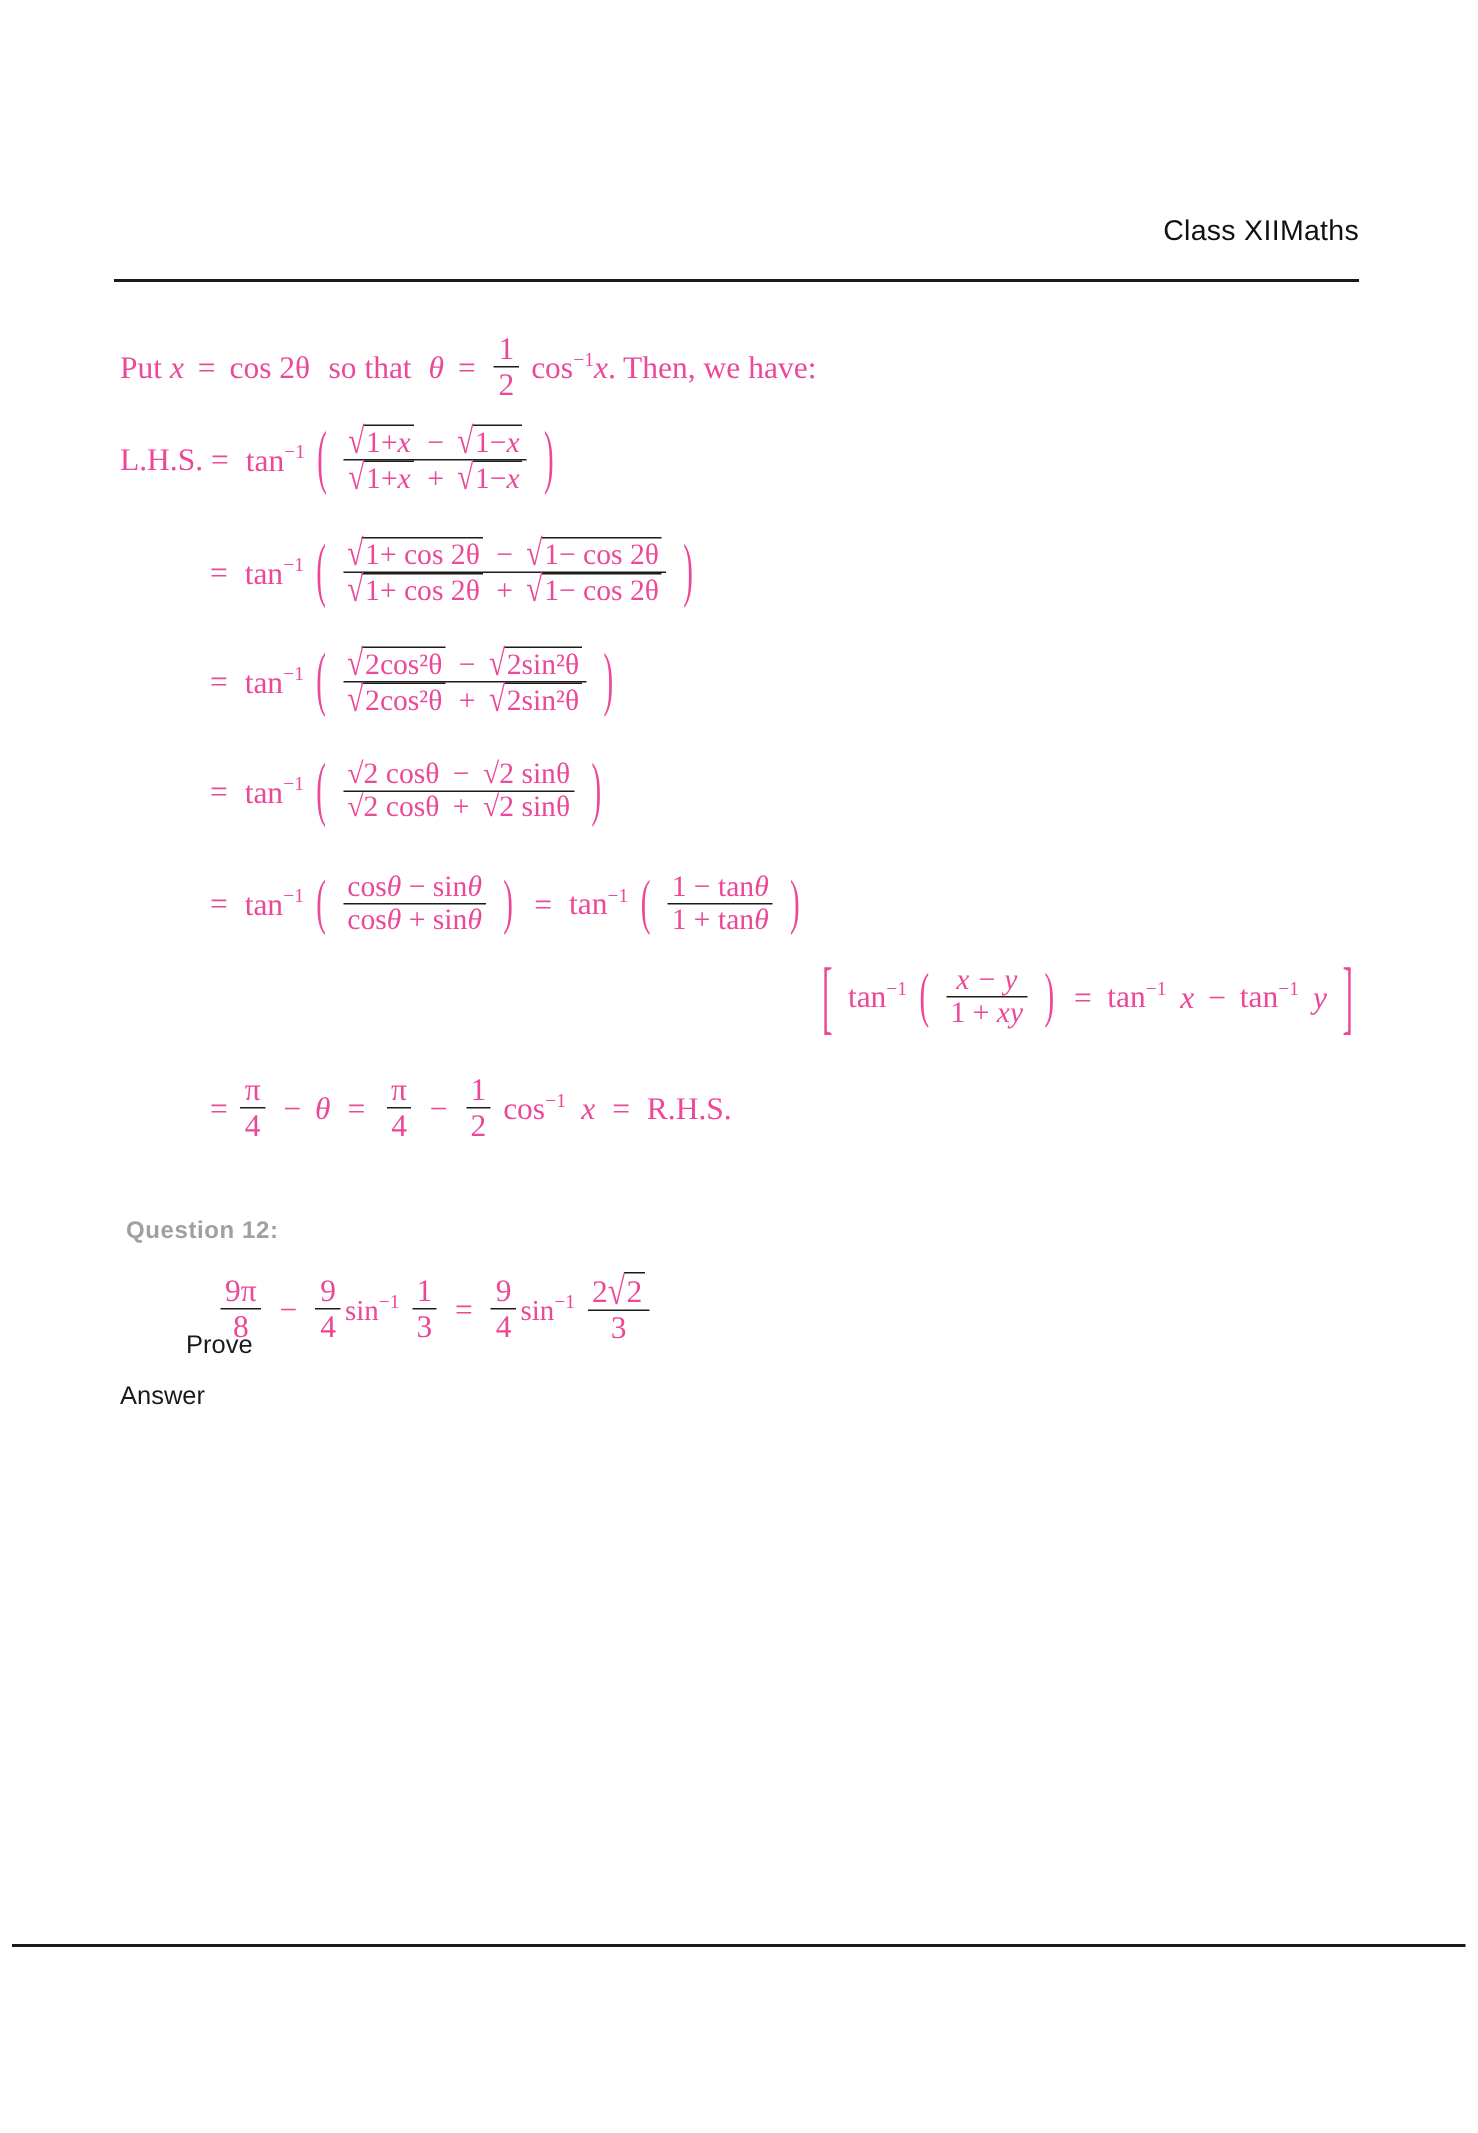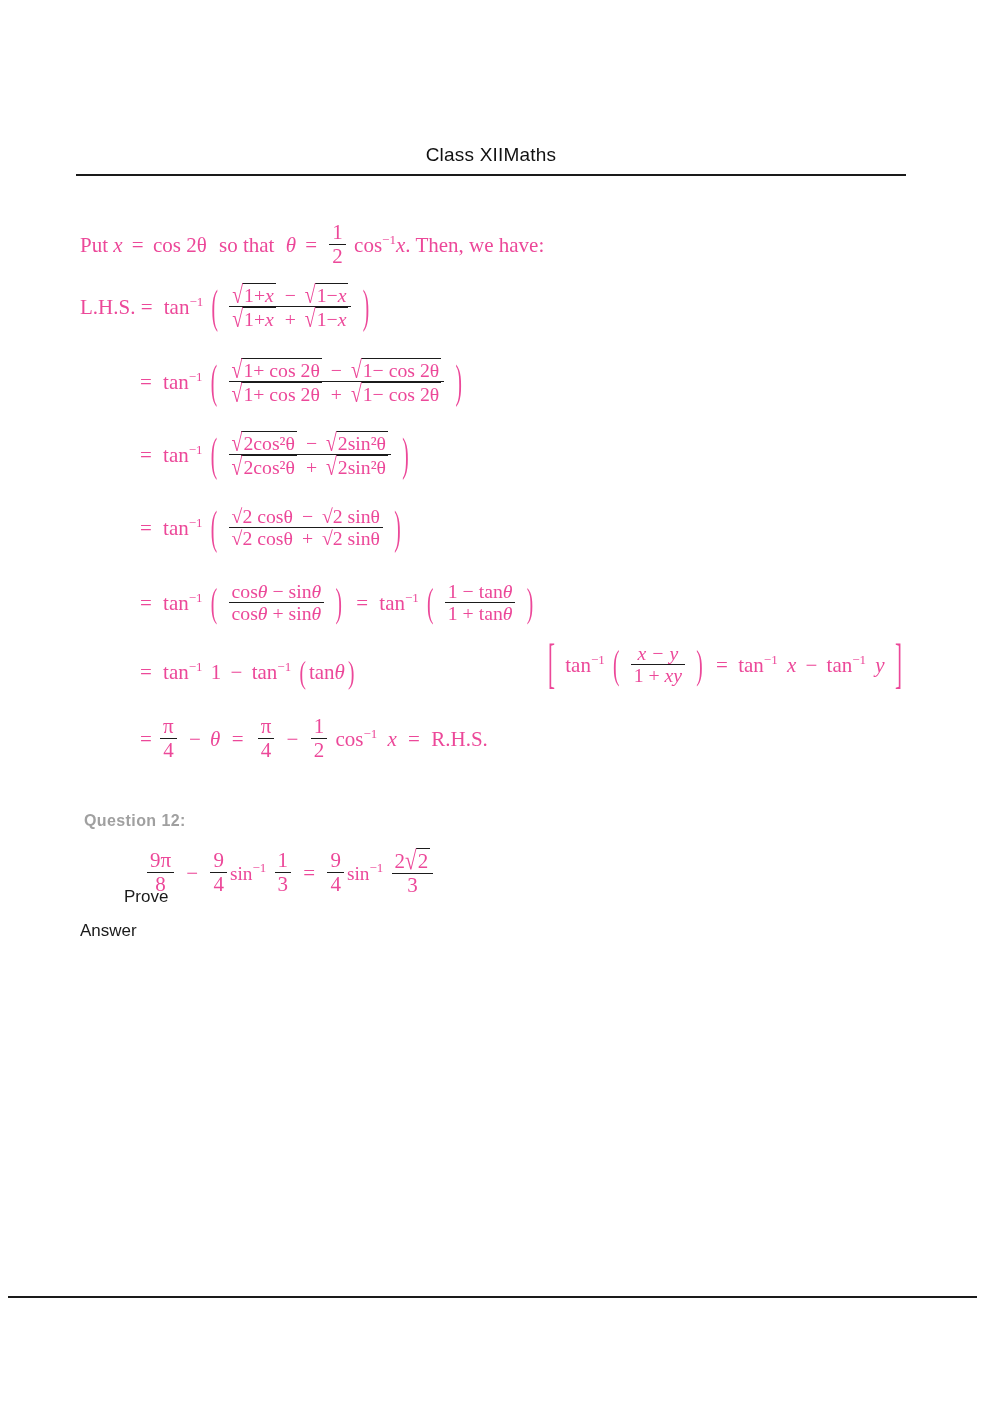--- a/index.html
+++ b/index.html
@@ -17,23 +17,23 @@
   }
 
   
   .page-header {
     position: absolute;
     left: 76px;
     top: 144px;
     width: 830px;
     display: flex;
     align-items: baseline;
-    justify-content: center;
+    justify-content: flex-end;
     border-bottom: 2px solid #1a1a1a;
-    padding-bottom: 8px;
+    padding-bottom: 20px;
     color: #111111;
     font-size: 19px;
     letter-spacing: 0.2px;
   }
   .hdr-left   { flex: 0 0 auto; }
   .hdr-center { flex: 1 1 auto; text-align: center; margin-left: -40px; }
   .hdr-right  { flex: 0 0 auto; }
 
   
   .math {
@@ -270,28 +270,20 @@
     <span class="op" style="padding:0 6px;">=</span>
     <span class="fn">tan</span><span class="sup">−1</span>
     <span class="paren paren-sm">(</span>
     <span class="frac" style="font-size:0.94em;">
       <span class="num">1 − tan<i>θ</i></span>
       <span class="den">1 + tan<i>θ</i></span>
     </span>
     <span class="paren paren-sm">)</span>
   </div>
 
-  <div class="deriv-line math" style="left:140px; top:659px;">
-    <span class="fn">=</span>
-    <span class="fn" style="padding-left:6px;">tan</span><span class="sup">−1</span>
-    <span style="padding-left:3px;">1</span>
-    <span class="op">−</span>
-    <span class="fn">tan</span><span class="sup">−1</span>
-    <span class="paren" style="transform:scaleY(1.6);">(</span><span>tan<i>θ</i></span><span class="paren" style="transform:scaleY(1.6);">)</span>
-  </div>
 
   <div class="deriv-line math" style="left:543px; top:645px;">
     <span class="bracket">[</span>
     <span class="fn">tan</span><span class="sup">−1</span>
     <span class="paren paren-sm">(</span>
     <span class="frac" style="font-size:0.94em;">
       <span class="num mvar">x − y</span>
       <span class="den">1 + <i>xy</i></span>
     </span>
     <span class="paren paren-sm">)</span>

